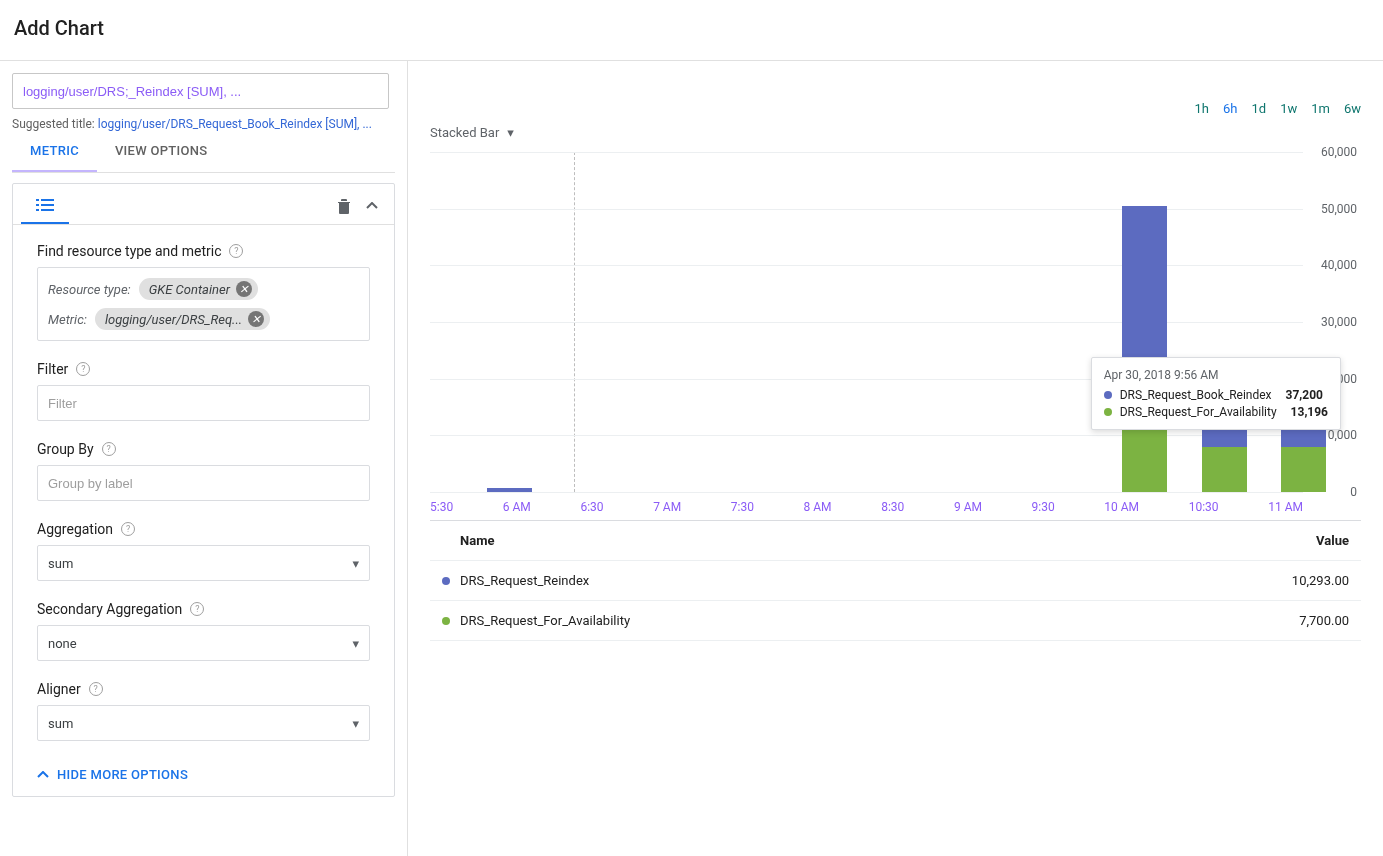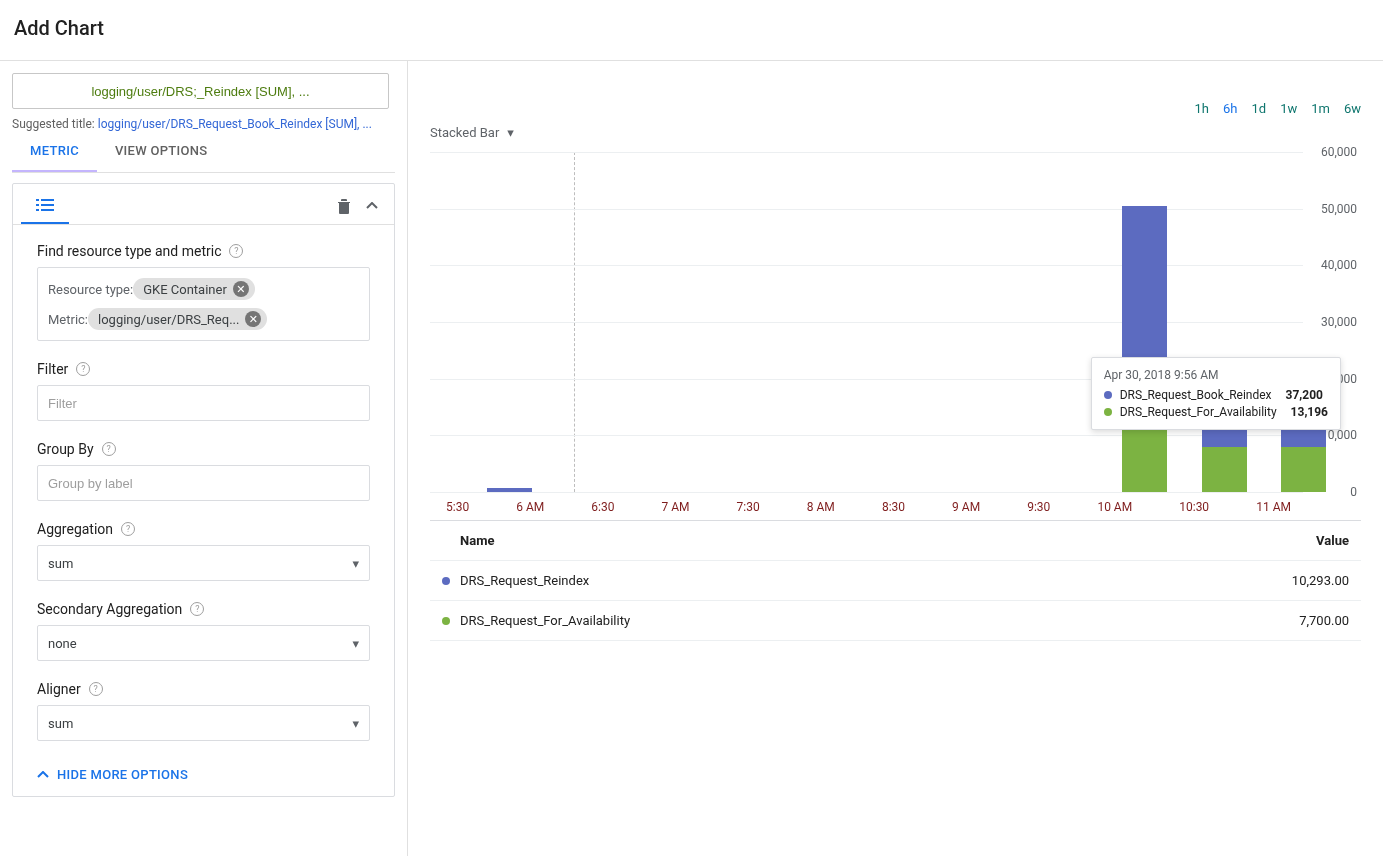--- a/index.html
+++ b/index.html
@@ -33,24 +33,23 @@
     flex-direction: column;
   }
 
   .title-input {
     width: 377px;
     height: 36px;
     border: 1px solid #c7c7c7;
     border-radius: 2px;
     padding: 0 10px;
     font-size: 13px;
-    color: #4d7c0f;
+    color: #8b5cf6;
     margin-bottom: 8px;
     background: #fff;
-    text-align: center;
   }
   .suggested {
     font-size: 12px;
     color: #616161;
     margin-bottom: 0;
   }
   .suggested .link { color: #3367d6; cursor: pointer; }
 
   .tabs {
     display: flex;
@@ -125,21 +124,21 @@
 
   .resource-box {
     border: 1px solid #dadce0;
     border-radius: 2px;
     padding: 10px 10px;
     display: flex;
     flex-direction: column;
     gap: 8px;
     margin-bottom: 20px;
   }
-  .rb-row { display: flex; align-items: center; font-size: 13px; color: #5f6368;}
+  .rb-row { display: flex; align-items: center; gap: 8px; font-size: 13px; color: #5f6368; font-style: italic;}
   .chip {
     background: #e0e0e0;
     border-radius: 12px;
     padding: 3px 6px 3px 10px;
     font-size: 13px;
     color: #3c4043;
     display: inline-flex;
     align-items: center;
     gap: 6px;
   }
@@ -220,27 +219,26 @@
   }
   .yaxis-label {
     position: absolute;
     right: -54px;
     font-size: 12px;
     color: #5f6368;
     transform: translateY(-50%);
   }
   .xaxis {
     position: absolute;
-    left: 0; right: 70px;
+    left: 0; right: 58px;
     bottom: 6px;
     display: flex;
     justify-content: space-between;
     font-size: 12px;
-    color: #7f1d1d;
-    margin-left: 16px;
+    color: #8b5cf6;
   }
   .crosshair {
     position: absolute;
     top: 0; bottom: 0;
     border-left: 1px dashed #bdbdbd;
   }
   .bar-group {
     position: absolute;
     bottom: 0;
     width: 45px;

